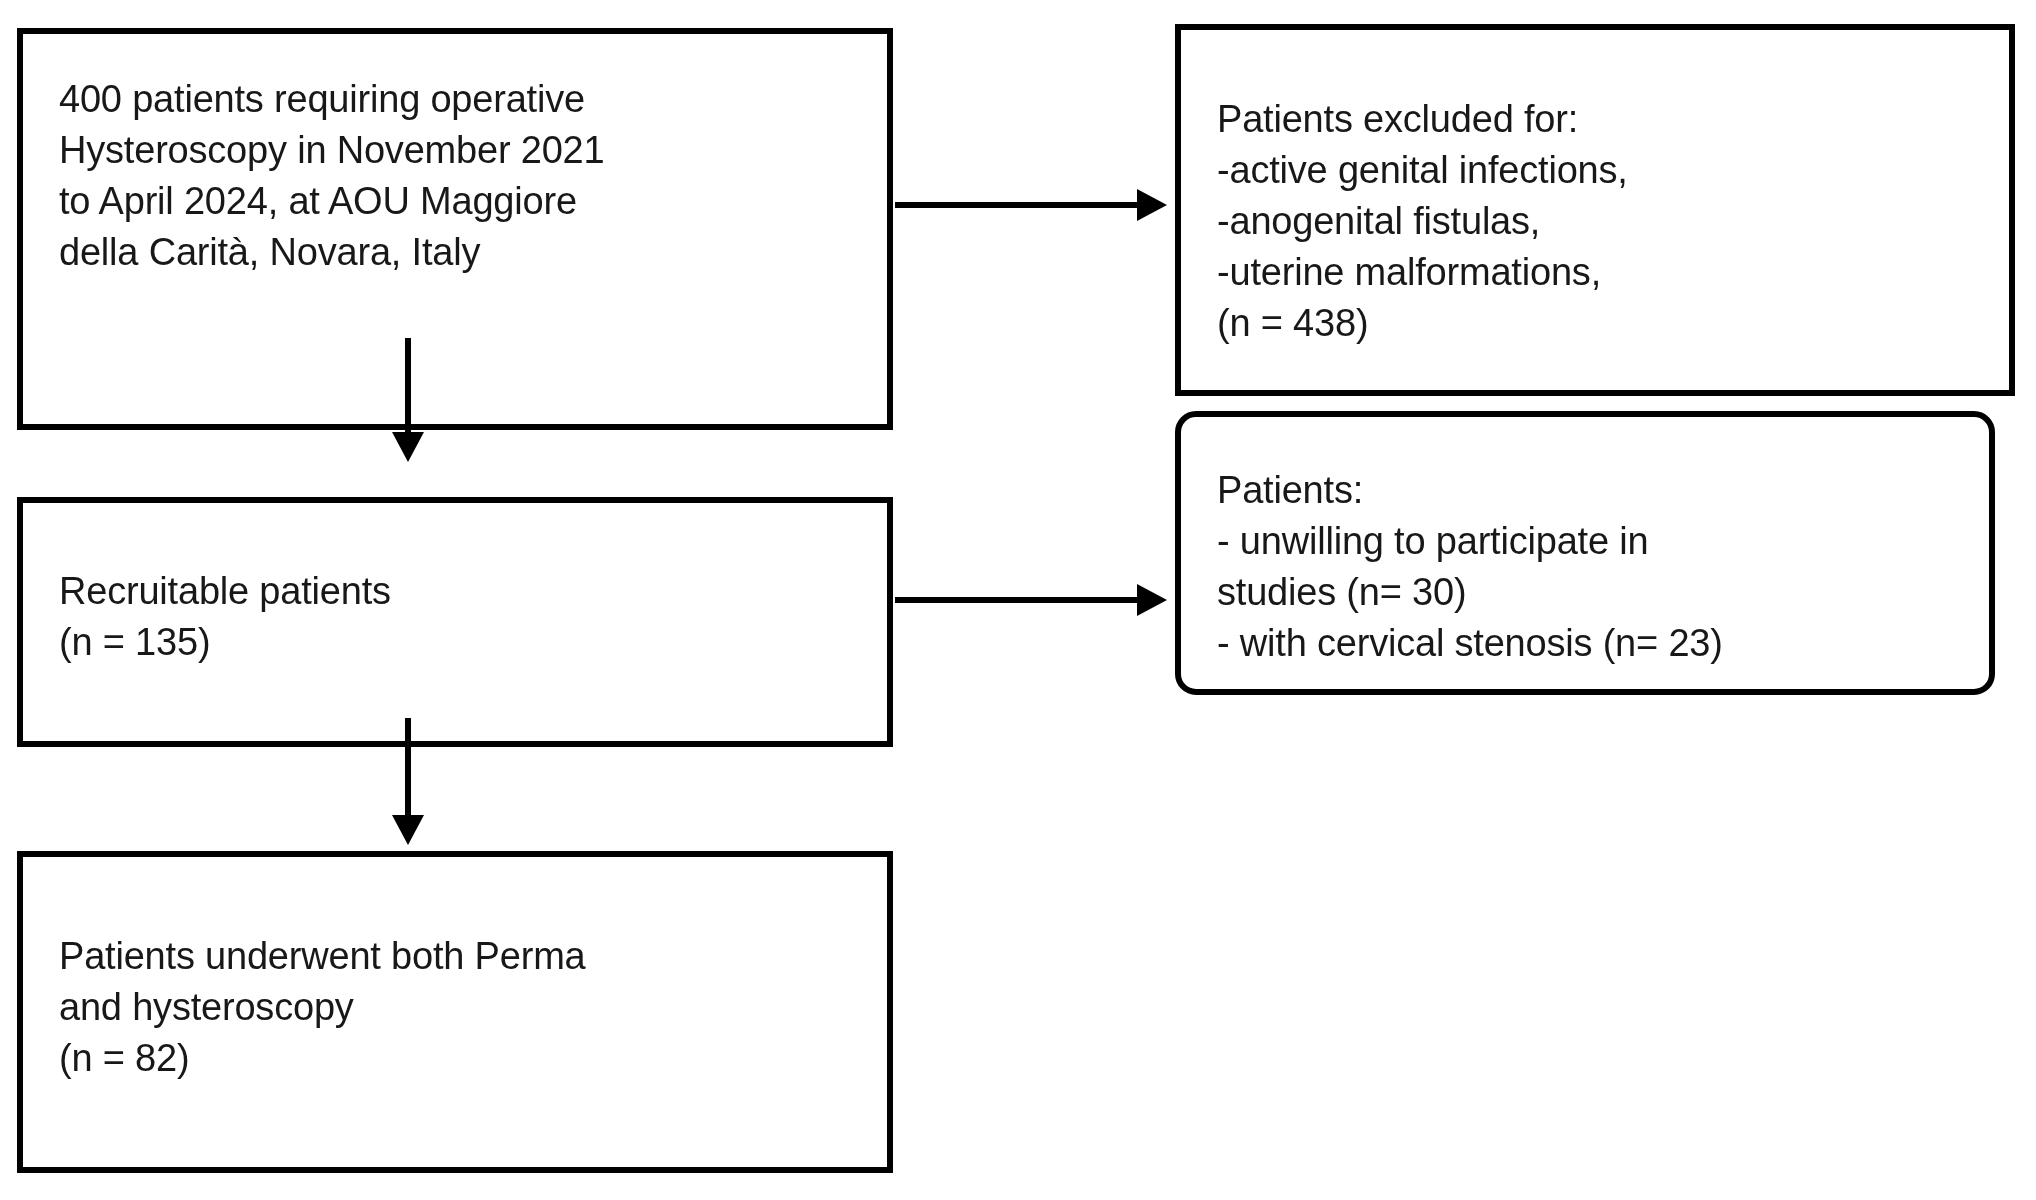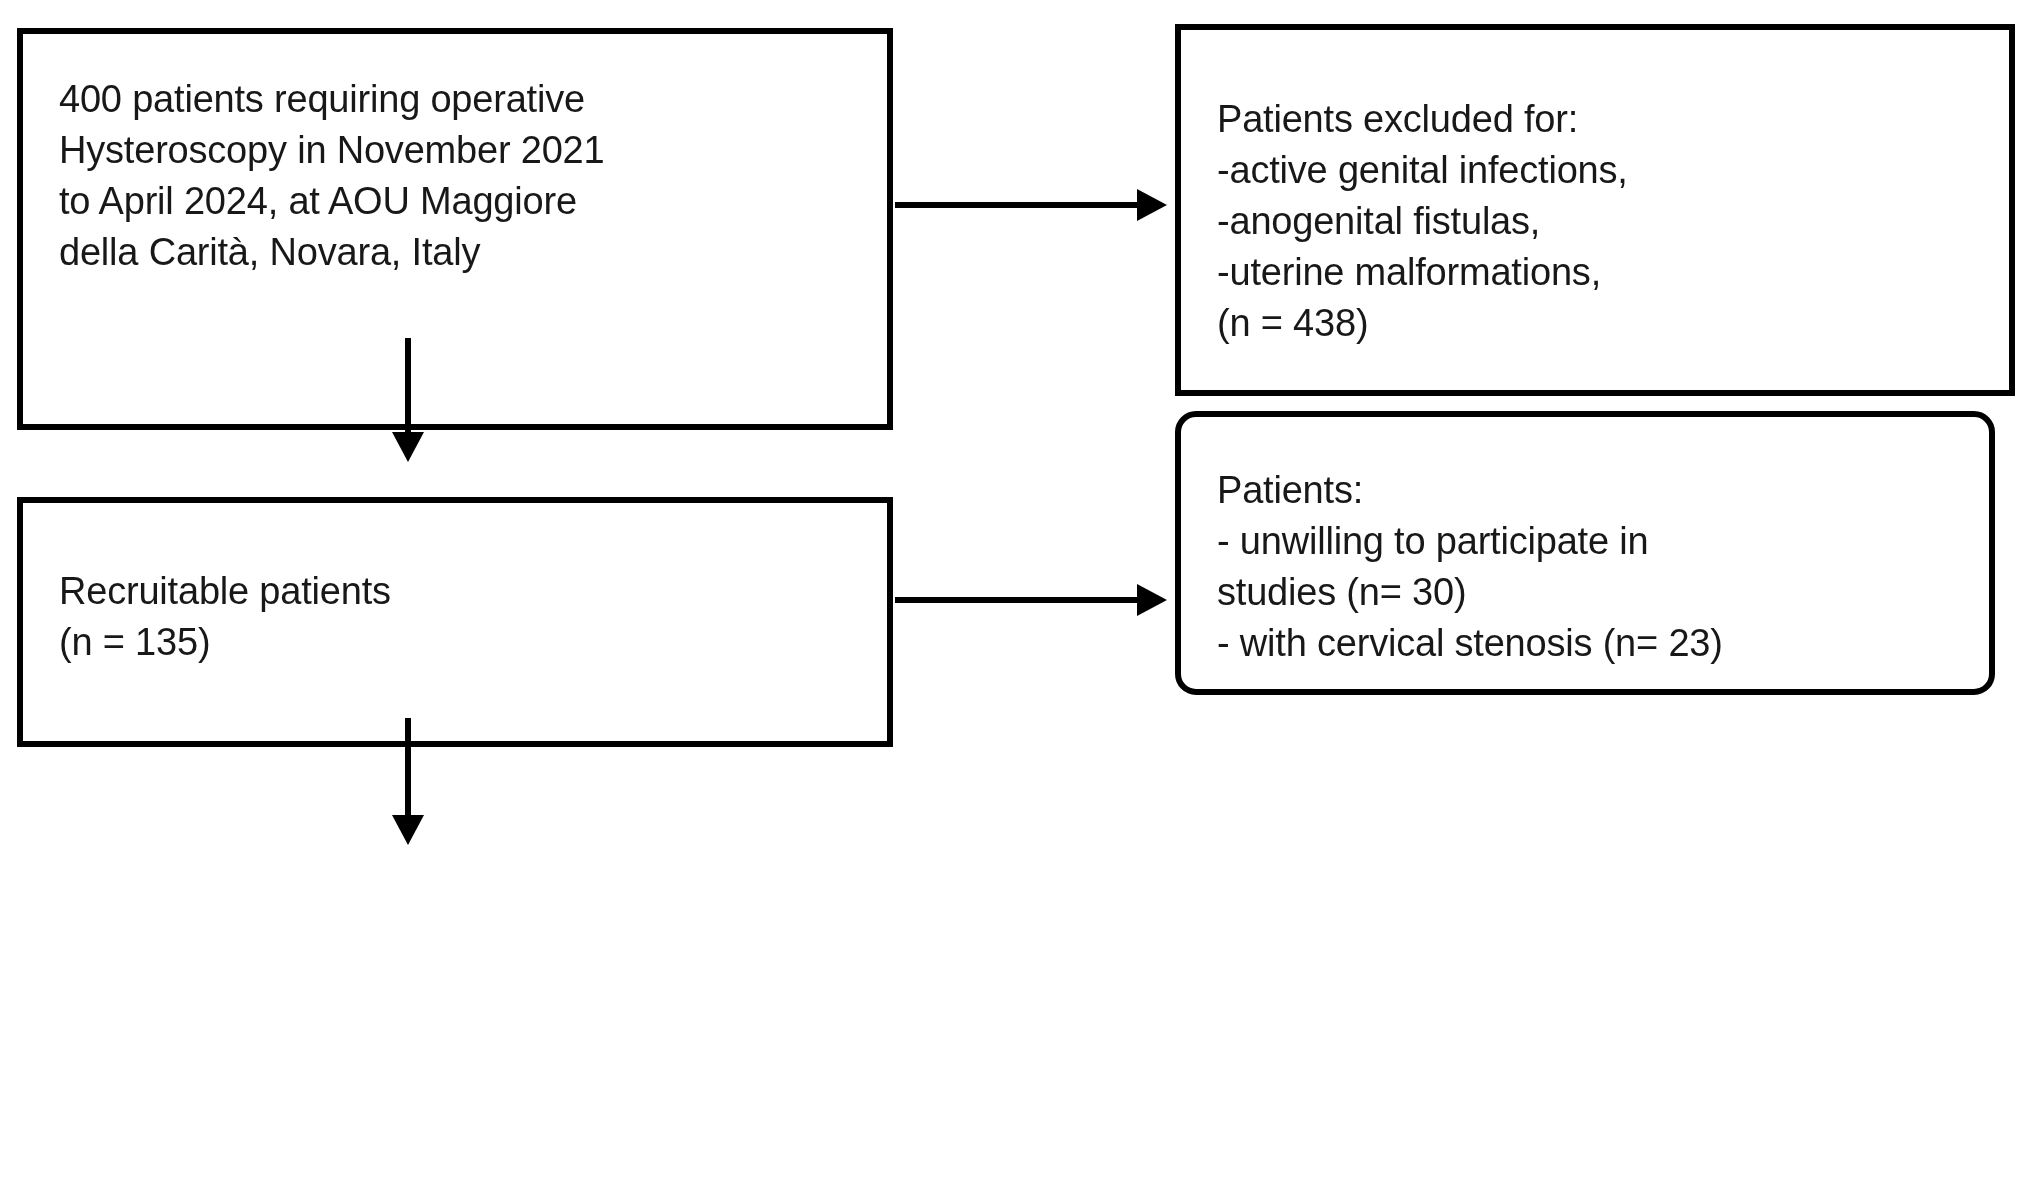--- a/index.html
+++ b/index.html
@@ -106,20 +106,25 @@
 (n = 135)</div>
   </div>
 
   <div class="node-box" id="box-nonparticip">
     <div class="node-text">Patients:
 - unwilling to participate in
 studies (n= 30)
 - with cervical stenosis (n= 23)</div>
   </div>
 
+  <div class="node-box" id="box-underwent">
+    <div class="node-text">Patients underwent both Perma
+and hysteroscopy
+(n = 82)</div>
+  </div>
 
   <div class="conn conn-h" id="conn-source-excluded"></div>
   <div class="arrowhead arrow-right" id="arrow-source-excluded"></div>
 
   <div class="conn conn-v" id="conn-source-recruitable"></div>
   <div class="arrowhead arrow-down" id="arrow-source-recruitable"></div>
 
   <div class="conn conn-h" id="conn-recruitable-nonp"></div>
   <div class="arrowhead arrow-right" id="arrow-recruitable-nonp"></div>
 

